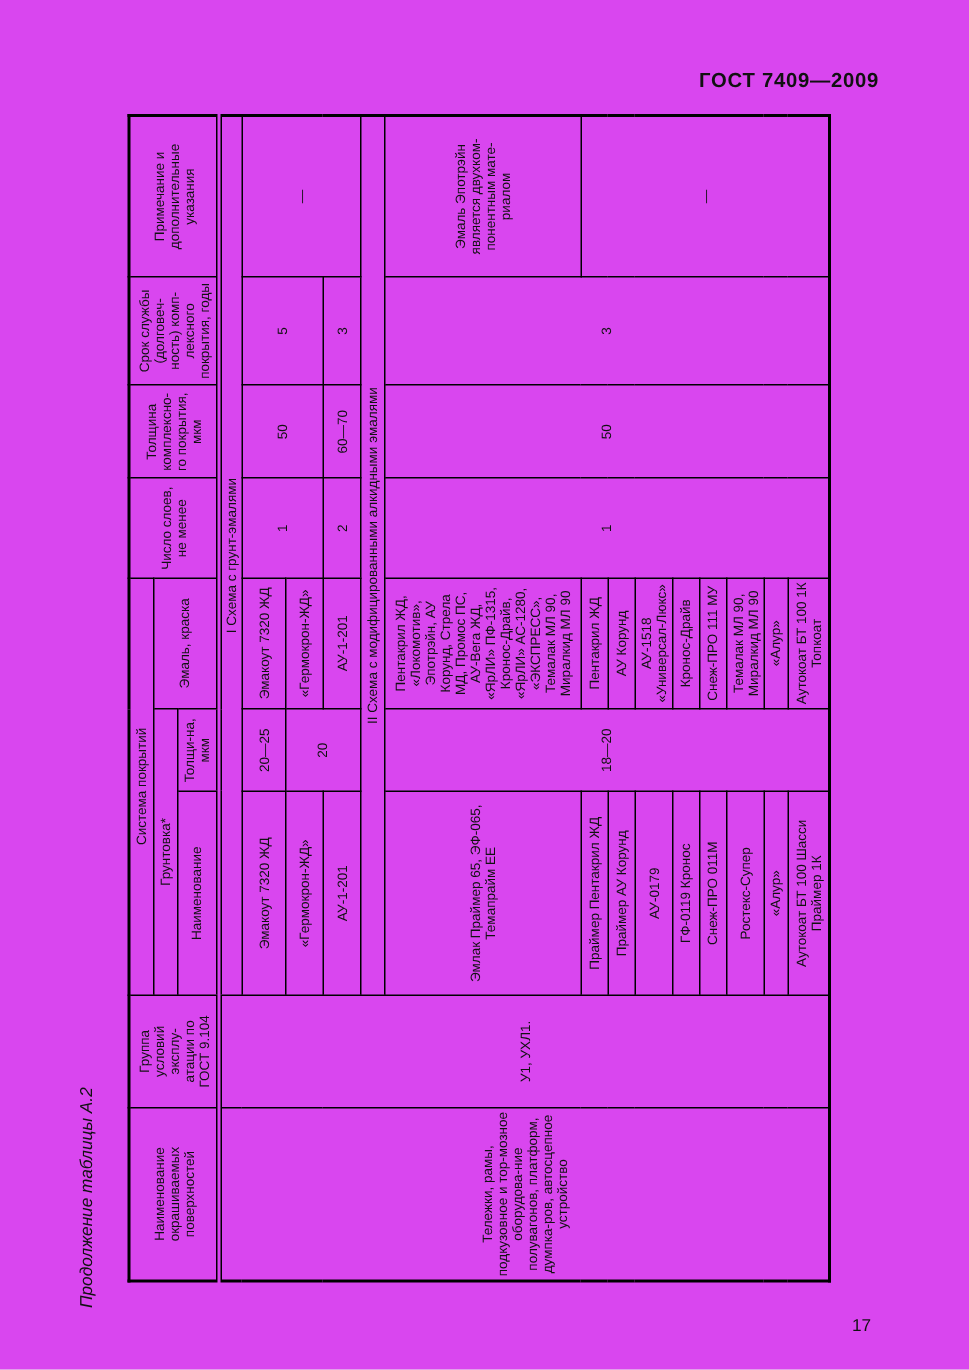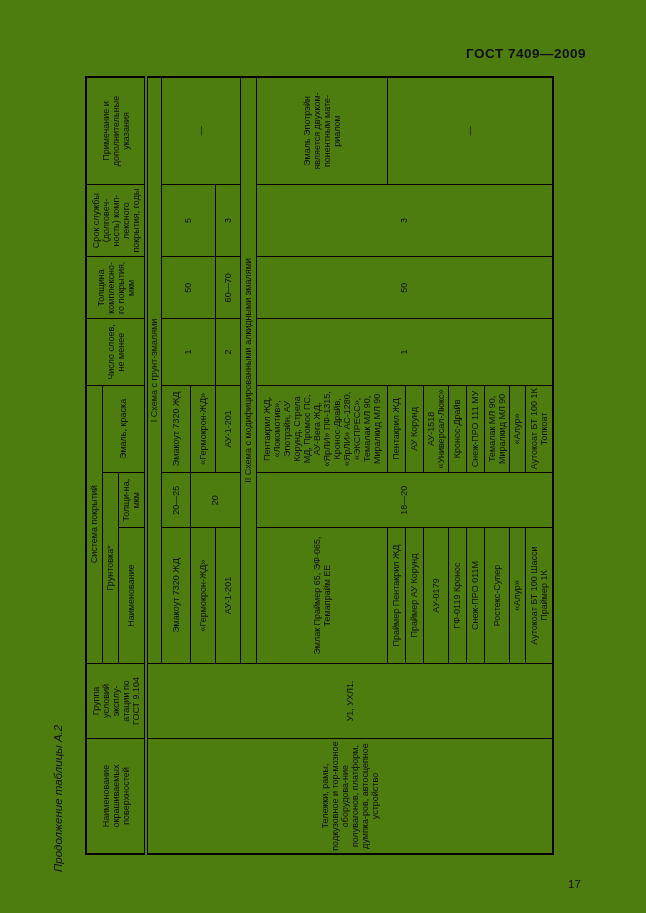--- a/index.html
+++ b/index.html
@@ -1,17 +1,17 @@
 <!DOCTYPE html>
 <html><head>
 <meta charset="utf-8">
 <style>
   html,body { margin:0; padding:0; background:#e8e8e8; }
   .page {
-    position:relative; width:646px; height:913px; background:#4d7c0f;
+    position:relative; width:646px; height:913px; background:#d946ef;
     font-family:"Liberation Sans", sans-serif; color:#111; overflow:hidden;
   }
   .doc-header {
     position:absolute; top:46px; right:60px;
     font-size:13.5px; font-weight:bold; letter-spacing:0.5px;
   }
   .page-number {
     position:absolute; top:878px; left:568px; font-size:11.5px;
   }
   .table-caption {

